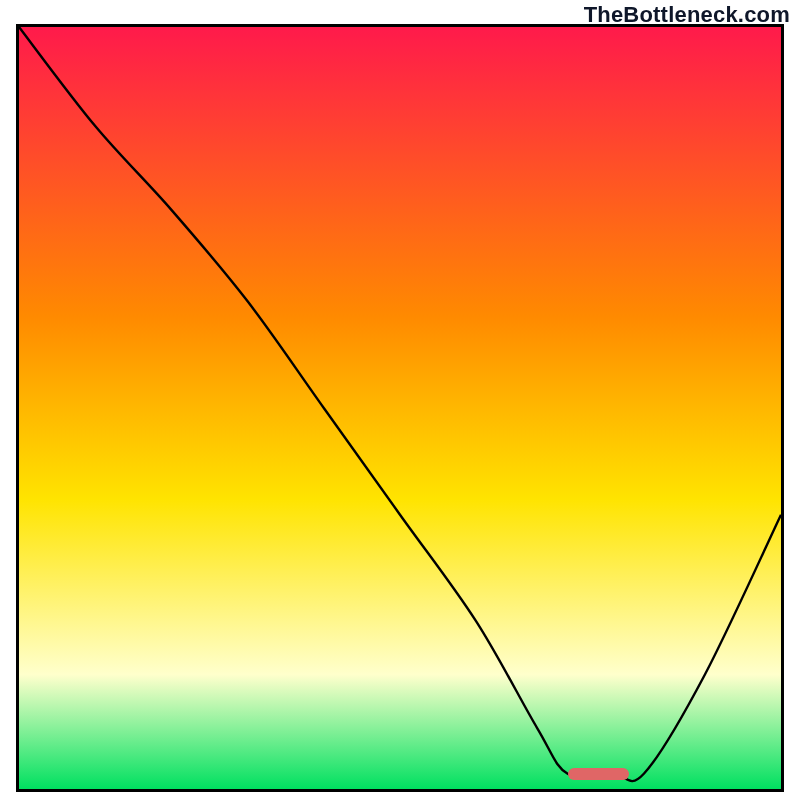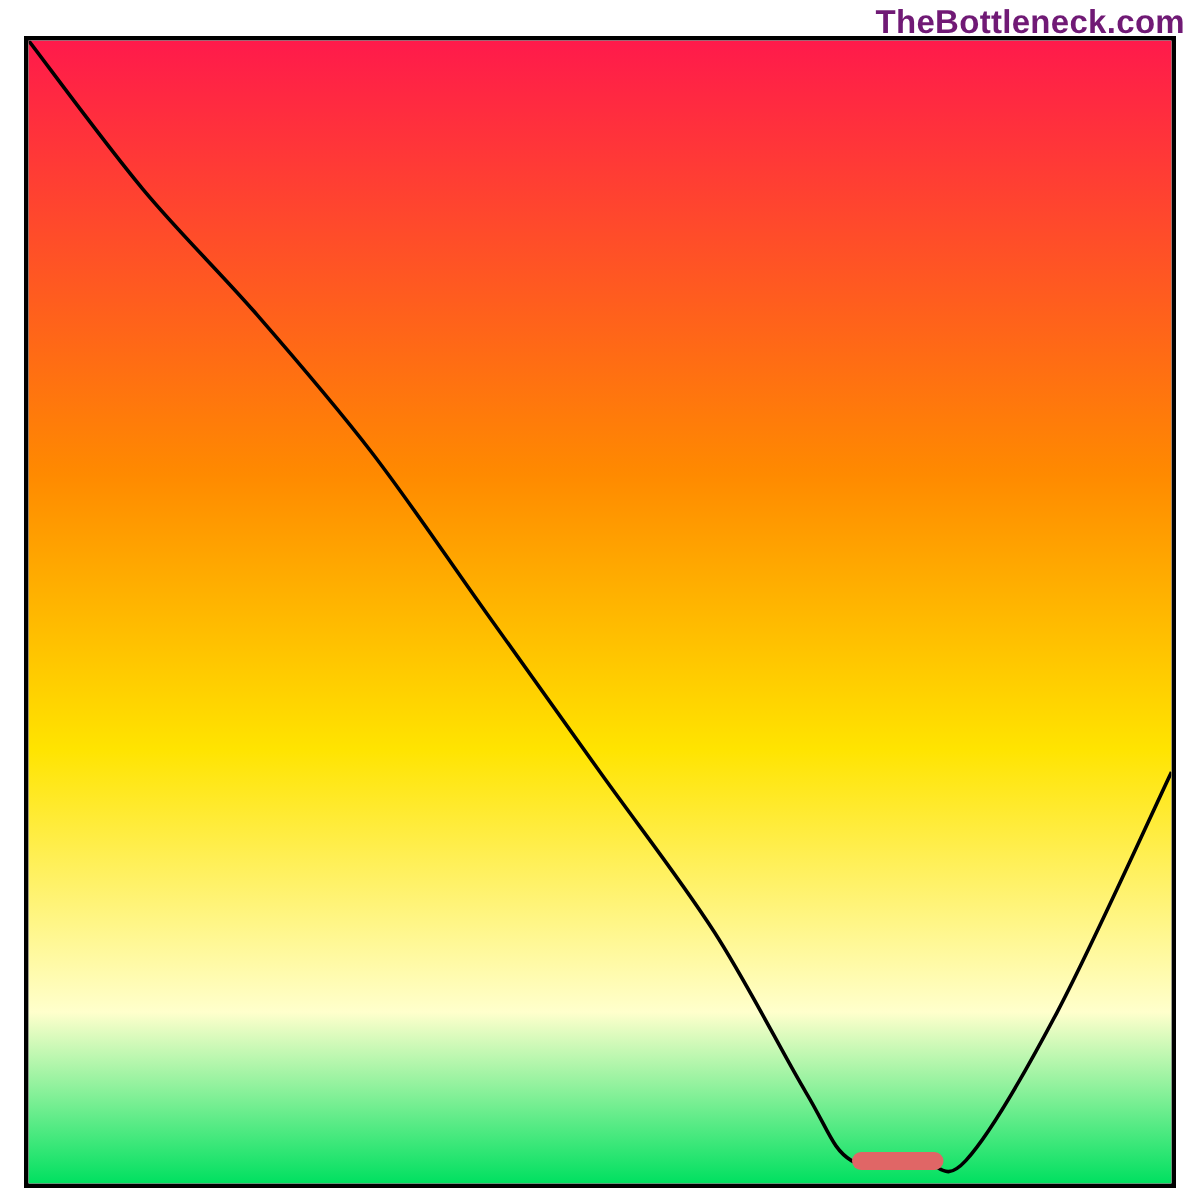--- a/index.html
+++ b/index.html
@@ -14,21 +14,21 @@
     position: relative;
     width: 800px;
     height: 800px;
   }
   .watermark {
     position: absolute;
     top: 2px;
     right: 10px;
     font-size: 22px;
     font-weight: 600;
-    color: #701a75;
+    color: #0f172a;
     letter-spacing: 0.2px;
   }
   .chart {
     position: absolute;
     left: 16px;
     top: 24px;
     width: 768px;
     height: 768px;
     border: 3px solid #000;
     box-sizing: border-box;

